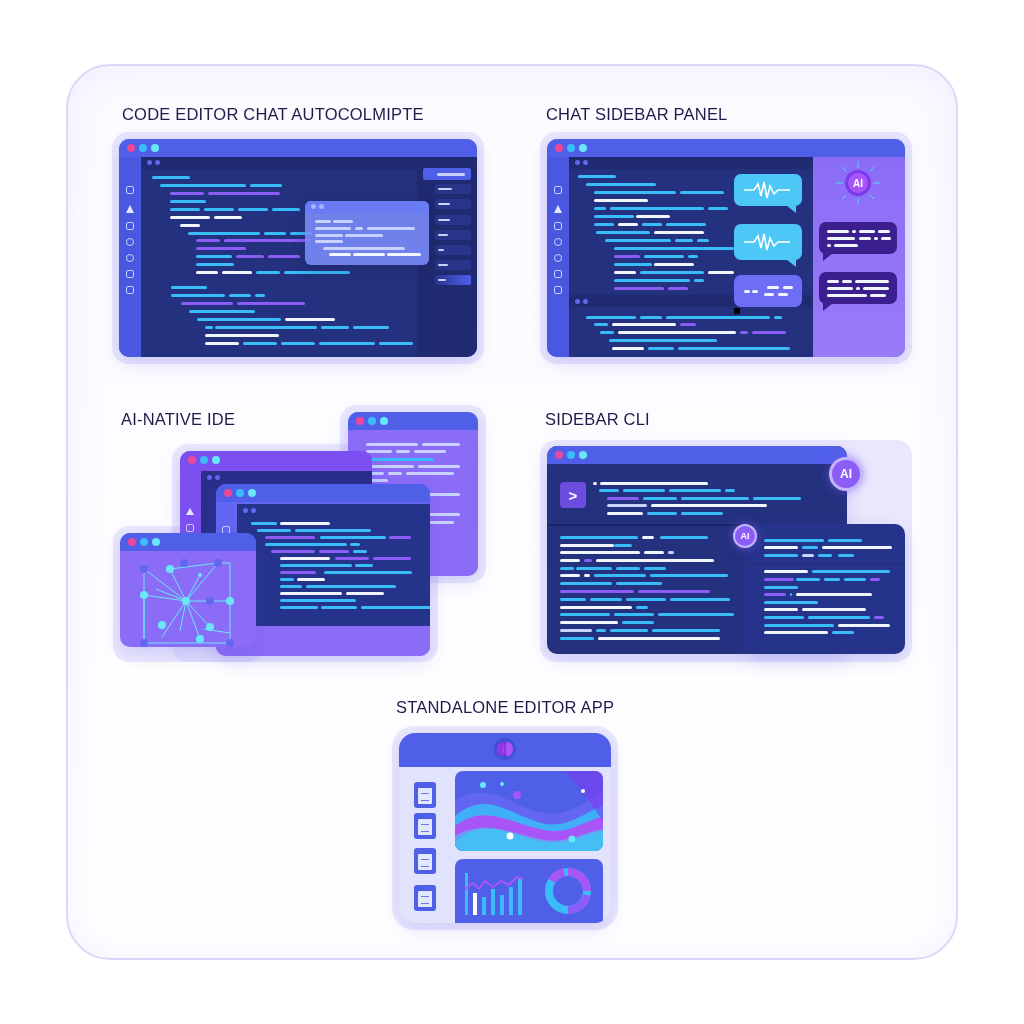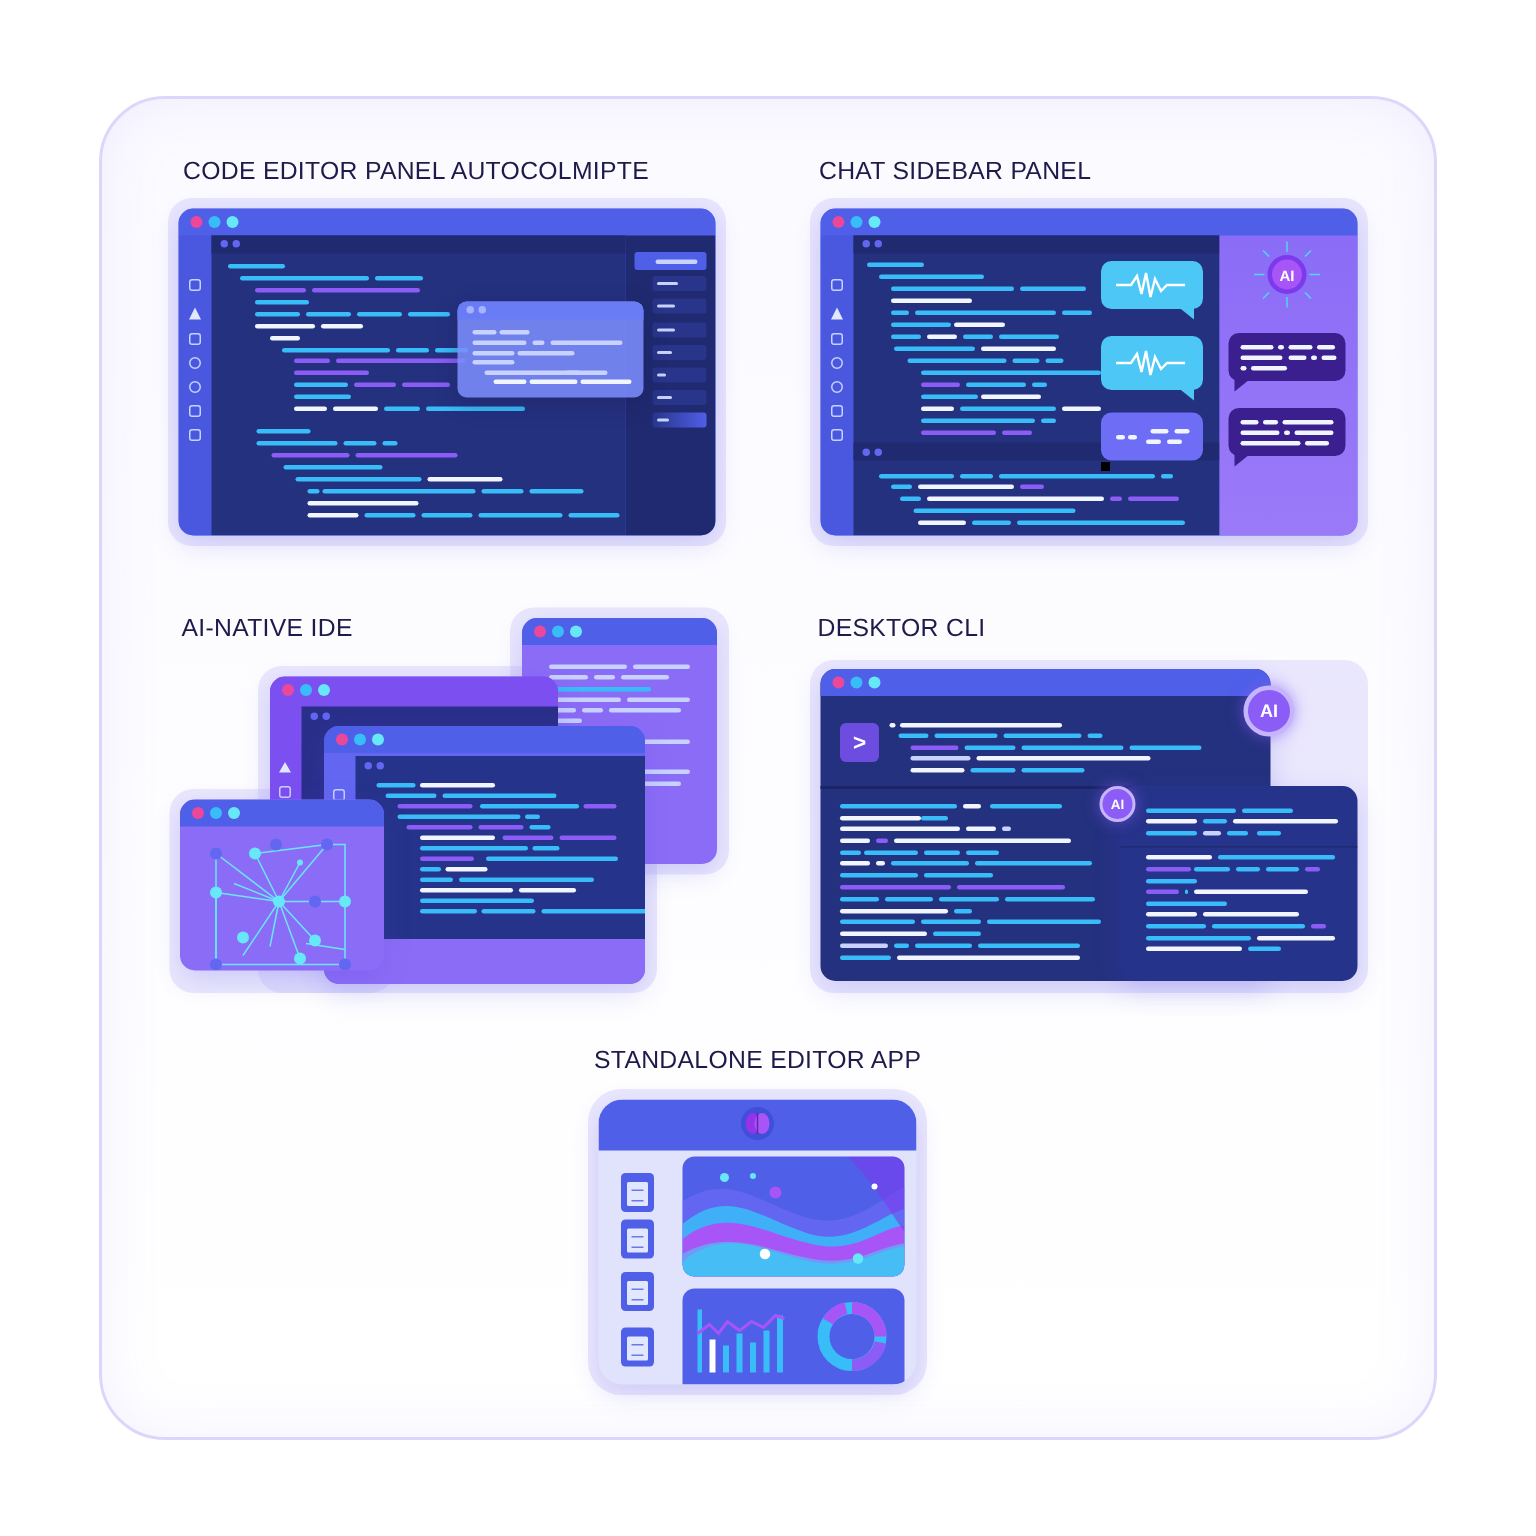--- a/index.html
+++ b/index.html
@@ -53,21 +53,21 @@
     position: absolute; width: 22px; height: 26px; background: #4f5fe8; border-radius: 3px;
   }
   .file-icon::before { content:""; position:absolute; left:4px; top:6px; width:14px; height:16px; background:#e0e7ff; border-radius:1px; }
   .file-icon::after { content:""; position:absolute; left:7px; top:11px; width:8px; height:6px; border-top:1.5px solid #6b7ae8; border-bottom:1.5px solid #6b7ae8; }
 </style>
 </head>
 <body>
 
 <div class="outer-card"></div>
 
-<div class="section-title" style="left:122px; top:105px;">CODE EDITOR PANEL AUTOCOLMIPTE</div>
+<div class="section-title" style="left:122px; top:105px;">CODE EDITOR CHAT AUTOCOLMIPTE</div>
 
 <div class="halo" style="left:112px; top:132px; width:372px; height:232px;"></div>
 <div class="win" style="left:119px; top:139px; width:358px; height:218px; background:#4f5fe8;">
   <div class="titlebar">
     <div class="dots">
         <span class="dot r"></span>
         <span class="dot c1"></span>
         <span class="dot c2"></span>
       </div>
   </div>
@@ -455,21 +455,21 @@
         <circle cx="24" cy="44" r="4"></circle>
         <circle cx="110" cy="50" r="4"></circle>
         <circle cx="42" cy="74" r="4"></circle>
         <circle cx="80" cy="88" r="4"></circle>
         <circle cx="90" cy="76" r="4"></circle>
         <circle cx="80" cy="24" r="2"></circle>
       </g>
   </svg>
 </div>
 
-<div class="section-title" style="left:545px; top:410px;">DESKTOR CLI</div>
+<div class="section-title" style="left:545px; top:410px;">SIDEBAR CLI</div>
 
 <div class="halo" style="left:540px; top:440px; width:372px; height:222px;"></div>
 <div class="win" style="left:547px; top:446px; width:300px; height:208px; background:#24317f; overflow:visible;">
   <div class="titlebar" style="border-radius:10px 10px 0 0;">
     <div class="dots">
         <span class="dot r"></span>
         <span class="dot c1"></span>
         <span class="dot c2"></span>
       </div>
   </div>

